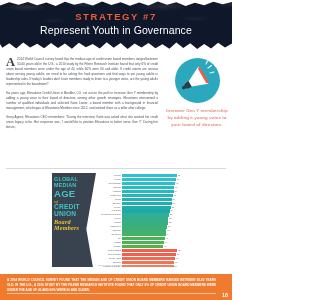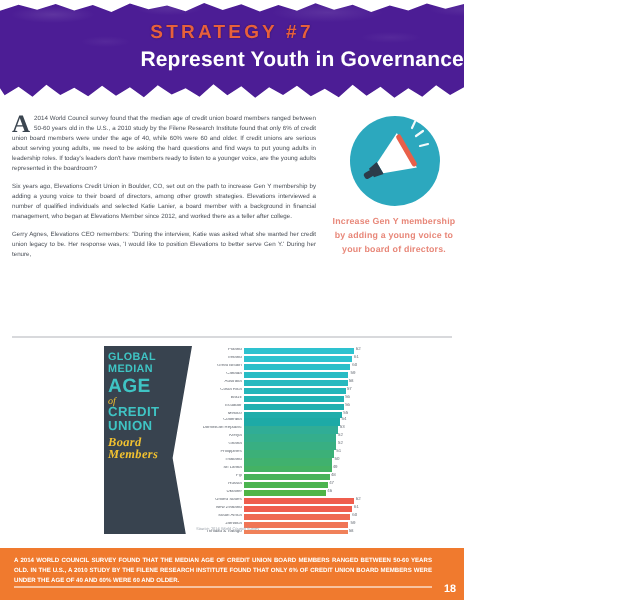--- a/index.html
+++ b/index.html
@@ -8,21 +8,21 @@
     background: #ffffff;
     font-family: "Liberation Sans", sans-serif;
     overflow: hidden;
   }
   .page { position: relative; width: 232px; height: 300px; background: #fff; }
 
   
   .header {
     position: relative;
     width: 264px; height: 52px;
-    background: #4c1d95;
+    background: #0f172a;
     overflow: hidden;
   }
   .header-texture {
     position: absolute; inset: 0;
     background:
       radial-gradient(ellipse 30px 6px at 10% 14%, rgba(255,255,255,.10), transparent 70%),
       radial-gradient(ellipse 24px 5px at 32% 8%, rgba(255,255,255,.08), transparent 70%),
       radial-gradient(ellipse 40px 7px at 62% 12%, rgba(255,255,255,.09), transparent 70%),
       radial-gradient(ellipse 26px 5px at 88% 9%, rgba(255,255,255,.07), transparent 70%),
       radial-gradient(ellipse 18px 4px at 20% 40%, rgba(255,255,255,.05), transparent 70%),
@@ -53,22 +53,22 @@
   .strategy-label {
     position: absolute; top: 11px; left: 0; width: 232px;
     text-align: center;
     font-size: 9.5px; font-weight: bold; letter-spacing: 1.6px;
     color: #e8603c;
     text-shadow: 0 0 1px rgba(0,0,0,.4);
     z-index: 3;
   }
   .header-title {
     position: absolute; top: 24px; left: 0; width: 232px;
-    text-align: right;
-    font-size: 10.5px; font-weight: bold; letter-spacing: .1px;
+    text-align: center;
+    font-size: 10.5px; font-weight: normal; letter-spacing: .1px;
     color: #ffffff;
     z-index: 3;
   }
 
   
   .article {
     position: absolute; top: 57px; left: 6px;
     width: 152px;
   }
   .para {

